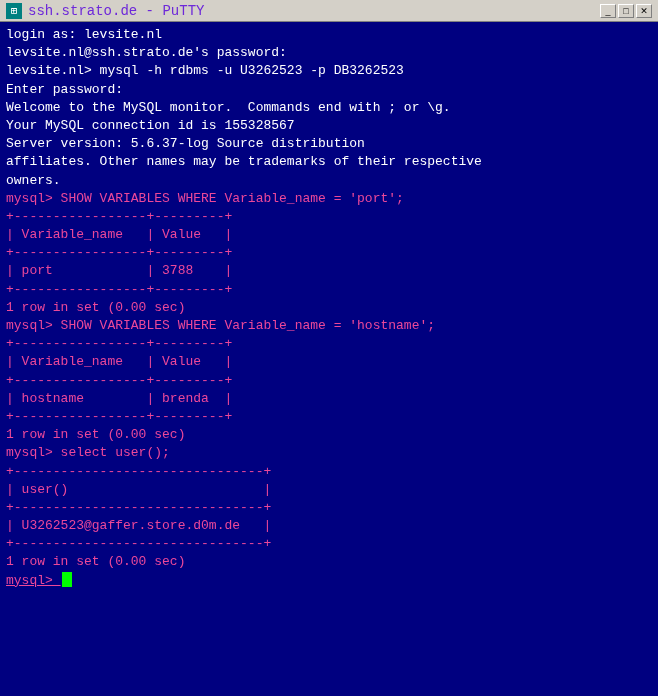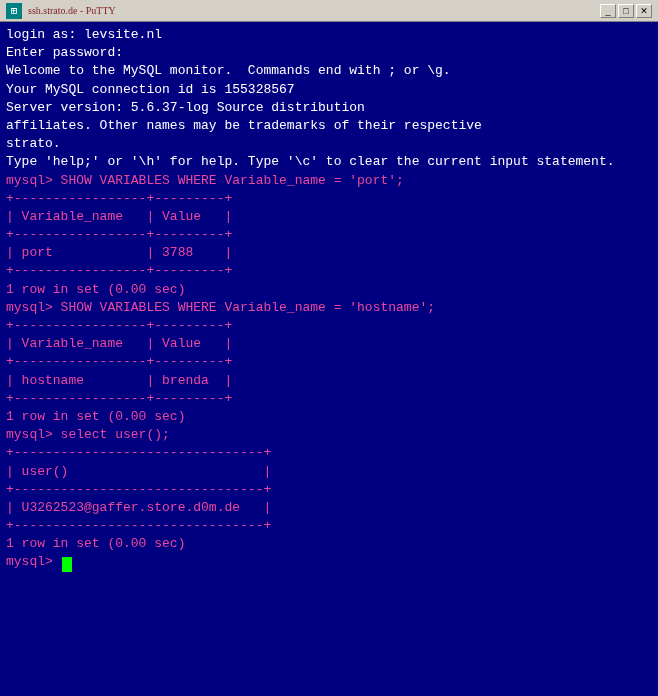--- a/index.html
+++ b/index.html
@@ -25,23 +25,23 @@
       height: 16px;
       background: #008080;
       display: flex;
       align-items: center;
       justify-content: center;
       font-size: 10px;
       color: white;
       font-weight: bold;
     }
     .title-bar-text {
-      font-family: Liberation Serif, serif;
-      font-size: 10px;
-      color: #7f1d1d;
+      font-family: Liberation Mono, monospace;
+      font-size: 14px;
+      color: #6d28d9;
       flex: 1;
     }
     .title-bar-buttons {
       display: flex;
       gap: 2px;
     }
     .title-btn {
       width: 16px;
       height: 14px;
       background: #d4d0c8;
@@ -64,21 +64,22 @@
     }
     .line {
       color: #c0c0c0;
       line-height: 1.4;
       white-space: pre;
     }
     .line.cyan { color: #ec4899; }
     .line.white { color: #ffffff; }
     .cursor-line {
       display: flex;
-      align-items: flex-end;
+      align-items: flex-start;
+      text-decoration: underline;
     }
     .cursor {
       display: inline-block;
       width: 10px;
       height: 15px;
       background: #00ff00;
       animation: blink 1s step-end infinite;
       vertical-align: bottom;
       margin-left: 1px;
     }
@@ -95,30 +96,31 @@
   <span class="title-bar-text">ssh.strato.de - PuTTY</span>
   <div class="title-bar-buttons">
     <div class="title-btn">_</div>
     <div class="title-btn">□</div>
     <div class="title-btn">✕</div>
   </div>
 </div>
 
 <div class="terminal" id="terminal-content">
 <div class="line white">login as: levsite.nl</div>
+    <div class="line white">levsite.nl@ssh.strato.de's password:</div>
+    <div class="line white">levsite.nl&gt; mysql -h rdbms -u U3262523 -p DB3262523</div>
     <div class="line white">Enter password:</div>
     <div class="line white">Welcome to the MySQL monitor.  Commands end with ; or \g.</div>
     <div class="line white">Your MySQL connection id is 155328567</div>
     <div class="line white">Server version: 5.6.37-log Source distribution</div>
     <div class="line white"></div>
     <div class="line white"></div>
     <div class="line white">affiliates. Other names may be trademarks of their respective</div>
-    <div class="line white">strato.</div>
+    <div class="line white">owners.</div>
     <div class="line white"></div>
-    <div class="line white">Type 'help;' or '\h' for help. Type '\c' to clear the current input statement.</div>
     <div class="line white"></div>
     <div class="line cyan">mysql&gt; SHOW VARIABLES WHERE Variable_name = 'port';</div>
     <div class="line cyan">+-----------------+---------+</div>
     <div class="line cyan">| Variable_name   | Value   |</div>
     <div class="line cyan">+-----------------+---------+</div>
     <div class="line cyan">| port            | 3788    |</div>
     <div class="line cyan">+-----------------+---------+</div>
     <div class="line cyan">1 row in set (0.00 sec)</div>
     <div class="line white"></div>
     <div class="line cyan">mysql&gt; SHOW VARIABLES WHERE Variable_name = 'hostname';</div>

